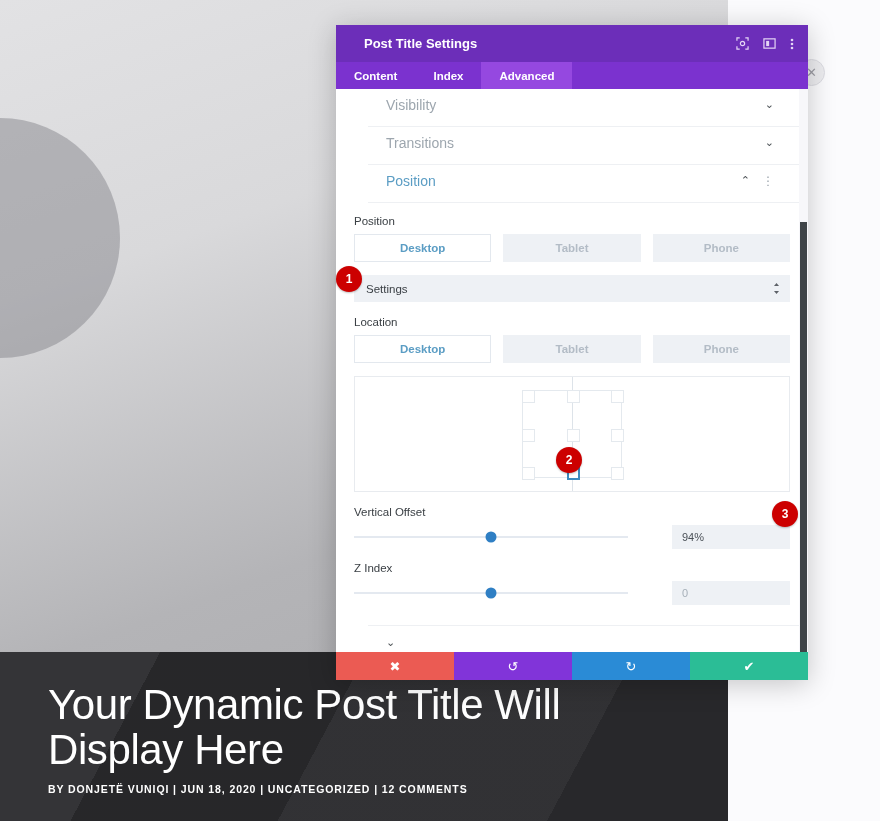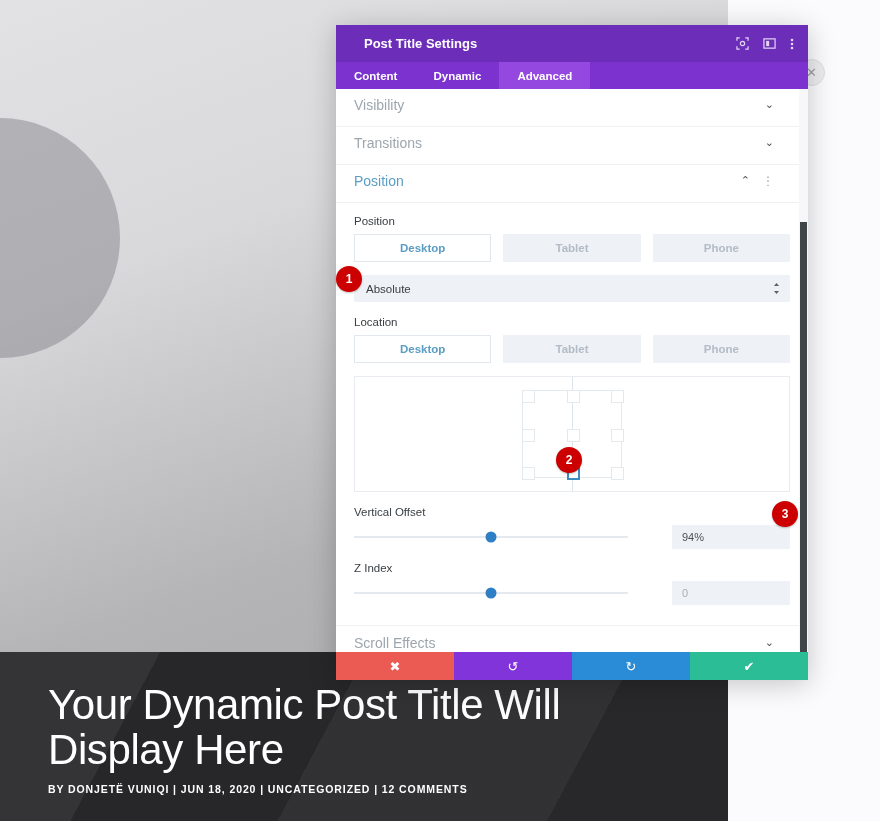--- a/index.html
+++ b/index.html
@@ -89,20 +89,21 @@
   }
   .scroll-thumb {
     position: absolute; right: 1px; top: 133px; width: 7px; height: 470px;
     background: #3f4448; border-radius: 0;
   }
 
   .acc-row {
     height: 38px; display: flex; align-items: center;
     padding: 0 34px 6px 18px; border-bottom: 1px solid #eef0f3;
     position: relative;
+    margin-left: 32px;
   }
   .acc-label { font-size: 14px; color: #9da6ae; flex: 1; }
   .acc-row.open .acc-label { color: #5b9dc4; }
   .chev { color: #4c5256; font-size: 11px; line-height: 1; }
   .acc-dots { margin-left: 12px; color: #9aa3ab; font-size: 12px; line-height: 1; }
 
   .section { padding: 12px 18px 4px 18px; }
   .field-label { font-size: 11.5px; color: #3b4045; margin-bottom: 7px; font-weight: 400; }
 
   .devtabs { display: flex; gap: 0; margin-bottom: 13px; }
@@ -221,21 +222,21 @@
             <circle cx="2" cy="3" r="1.3" fill="#e4d5f5"></circle>
             <circle cx="2" cy="7" r="1.3" fill="#e4d5f5"></circle>
             <circle cx="2" cy="11" r="1.3" fill="#e4d5f5"></circle>
           </svg>
         </span>
       </div>
     </div>
 
     <div class="tabs">
       <div class="tab">Content</div>
-      <div class="tab">Dynamic</div>
+      <div class="tab">Index</div>
       <div class="tab active">Advanced</div>
     </div>
 
     <div class="modal-body">
 
       <div class="acc-row">
         <span class="acc-label">Visibility</span>
         <span class="chev">⌄</span>
       </div>
 
@@ -254,21 +255,21 @@
 
         <div class="field-label">Position</div>
         <div class="devtabs">
           <div class="devtab active">Desktop</div>
           <div class="devtab sp">Tablet</div>
           <div class="devtab sp">Phone</div>
         </div>
 
         <div class="select-wrap">
           <div class="select-box">
-            <span>Absolute</span>
+            <span>Settings</span>
           </div>
           <span class="select-arrows">
             <svg width="7" height="12" viewBox="0 0 7 12" aria-hidden="true">
               <path d="M3.5 0.5L6 3.6H1z" fill="#5c6167"></path>
               <path d="M3.5 11.5L6 8.4H1z" fill="#5c6167"></path>
             </svg>
           </span>
         </div>
 
         <div class="field-label">Location</div>
@@ -311,21 +312,20 @@
             <div class="slider-knob" id="zi-knob" style="left: 50%;"></div>
           </div>
           <div class="num-input ph">
             <span>0</span>
           </div>
         </div>
 
       </div>
 
       <div class="acc-row" style="border-top:1px solid #eef0f3;border-bottom:none;margin-top:12px;height:40px">
-        <span class="acc-label">Scroll Effects</span>
         <span class="chev">⌄</span>
       </div>
 
       <div class="scroll-track">
         <div class="scroll-thumb"></div>
       </div>
     </div>
 
     <div class="modal-footer">
       <div class="fbtn cancel">

